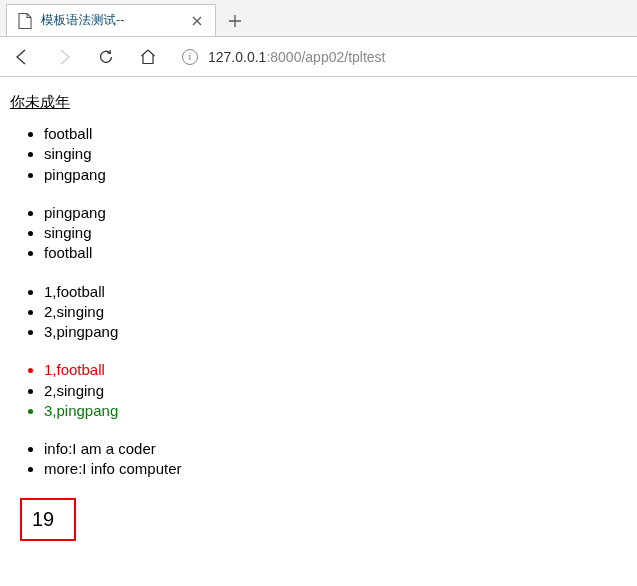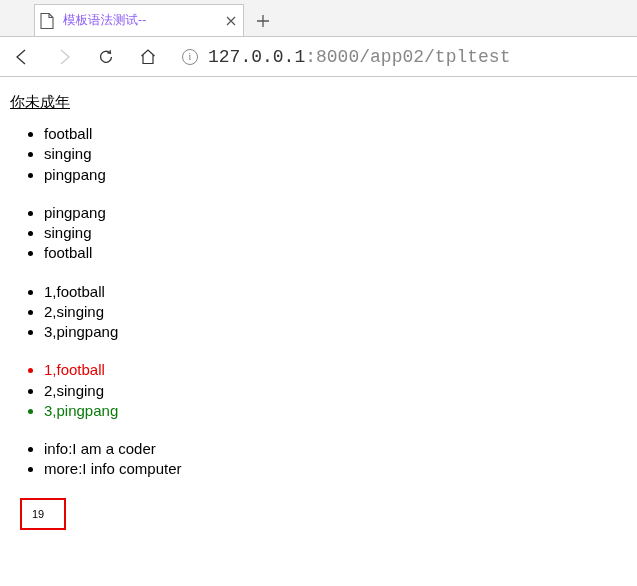--- a/index.html
+++ b/index.html
@@ -1,38 +1,38 @@
 <!DOCTYPE html>
 <html><head>
 <meta charset="utf-8">
 <style>
   * { margin: 0; padding: 0; box-sizing: border-box; }
   html, body { width: 637px; height: 586px; font-family: "Microsoft YaHei", Arial, sans-serif; overflow: hidden; background: #fff; }
   .browser-chrome { background: #f3f3f3; border-bottom: 1px solid #c8c8c8; }
   .tab-bar { display: flex; align-items: flex-end; height: 36px; padding-left: 6px; }
-  .tab { display: flex; align-items: center; background: #fff; border: 1px solid #c8c8c8; border-bottom: none; height: 32px; padding: 0 4px; min-width: 210px; font-size: 12.5px; color: #8b5cf6; position: relative; margin-left: 28px; }
+  .tab { display: flex; align-items: center; background: #fff; border: 1px solid #c8c8c8; border-bottom: none; height: 32px; padding: 0 10px; min-width: 210px; font-size: 12.5px; color: #0c4a6e; position: relative; }
   .tab .page-icon { width: 16px; height: 16px; margin-right: 8px; display: inline-flex; align-items: center; justify-content: center; }
   .tab .title { flex: 1; white-space: nowrap; overflow: hidden; text-overflow: ellipsis; }
   .tab .close { width: 16px; height: 16px; display: inline-flex; align-items: center; justify-content: center; color: #555; font-size: 13px; margin-left: 8px; }
   .new-tab { width: 30px; height: 30px; display: inline-flex; align-items: center; justify-content: center; color: #555; font-size: 18px; margin-left: 4px; }
   .toolbar { display: flex; align-items: center; height: 40px; background: #fff; border-top: 1px solid #c8c8c8; padding: 0 8px; gap: 14px; }
   .nav-btn { width: 28px; height: 28px; display: inline-flex; align-items: center; justify-content: center; color: #444; }
   .nav-btn.disabled { color: #bbb; }
   .url-area { display: flex; align-items: center; flex: 1; gap: 10px; padding-left: 6px; }
   .info-icon { color: #777; border: 1.3px solid #888; border-radius: 50%; width: 16px; height: 16px; display: inline-flex; align-items: center; justify-content: center; font-size: 10px; font-family: Georgia, serif; }
-  .url-text { font-size: 18px; color: #555; font-family: Liberation Mono, monospace; }
+  .url-text { font-size: 14px; color: #555; }
   .url-host { color: #333; }
   .url-path { color: #888; }
   .content { padding: 16px 10px 10px 10px; font-size: 15px; color: #000; }
   .heading { margin-bottom: 12px; text-decoration: underline; }
   ul { list-style: disc; padding-left: 34px; margin-bottom: 18px; }
   ul li { line-height: 1.35; }
   .red { color: #e60000; }
   .green { color: #0a7a0a; }
-  .box-highlight { display: inline-block; border: 2.5px solid #e60000; padding: 8px 20px 8px 10px; margin-left: 10px; font-size: 11px; }
+  .box-highlight { display: inline-block; border: 2.5px solid #e60000; padding: 8px 20px 8px 10px; margin-left: 10px; font-size: 20px; }
   svg { display: block; }
 </style>
 </head>
 <body>
 
 <div class="browser-chrome">
   <div class="tab-bar">
     <div class="tab">
       <span class="page-icon">
         <svg width="14" height="16" viewBox="0 0 14 16">

